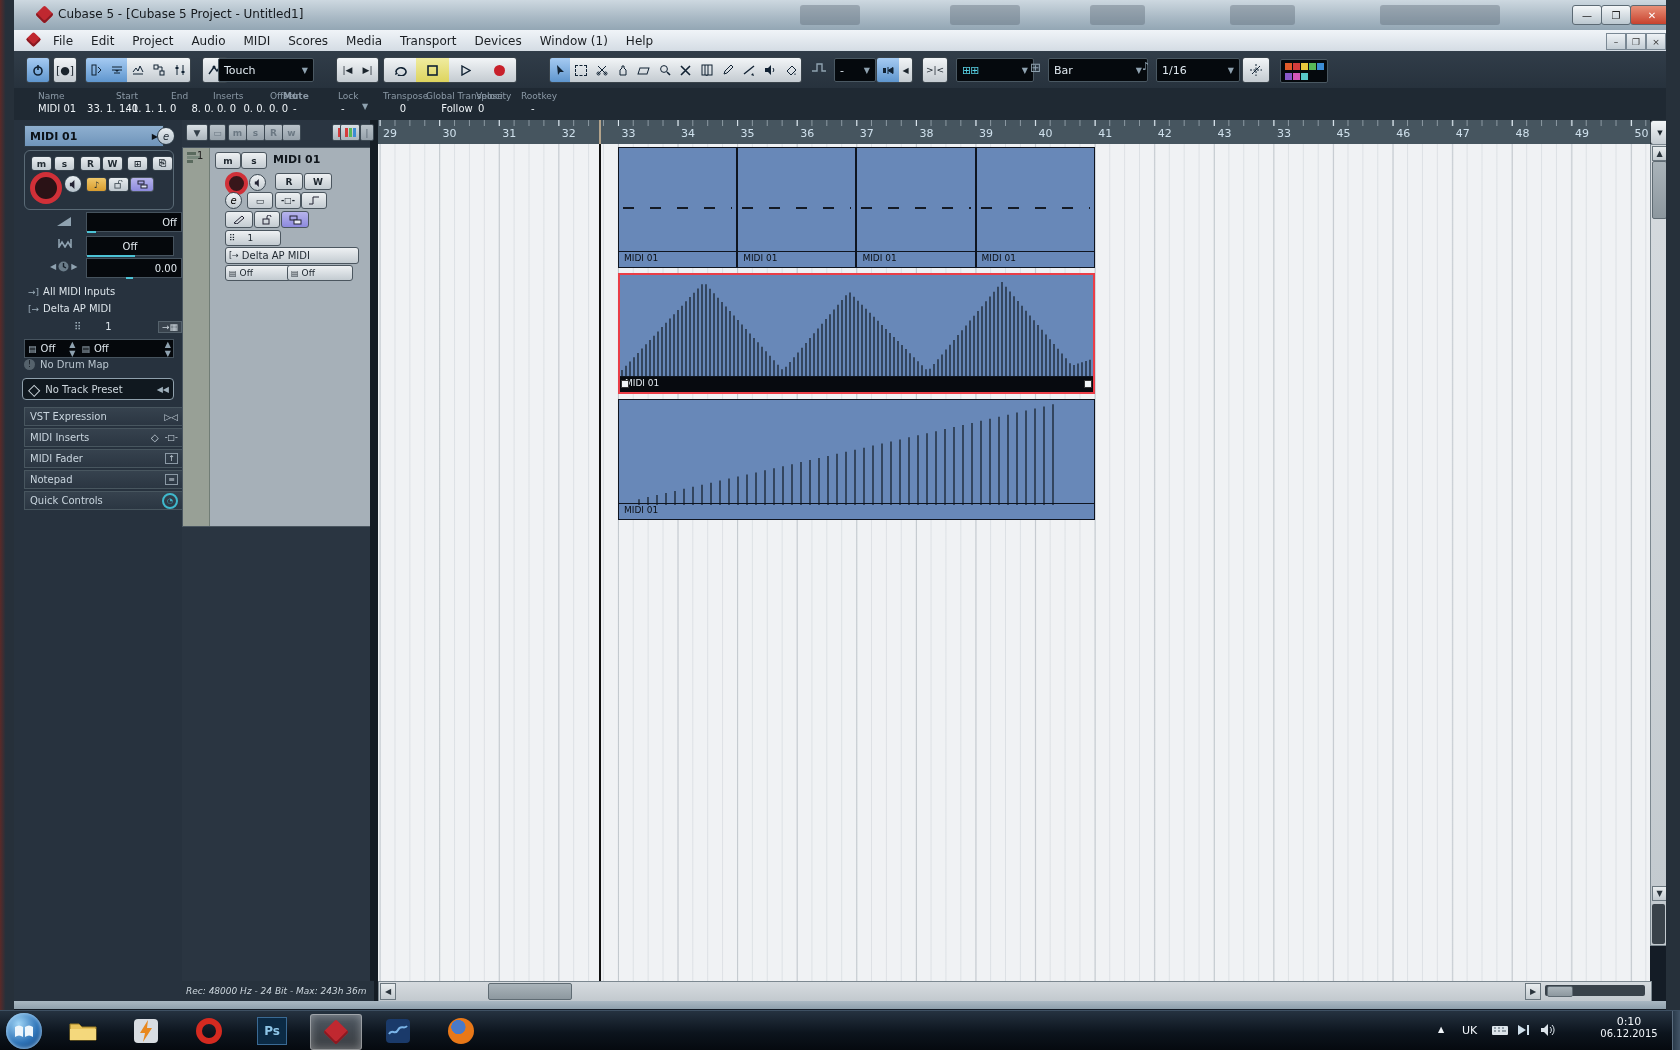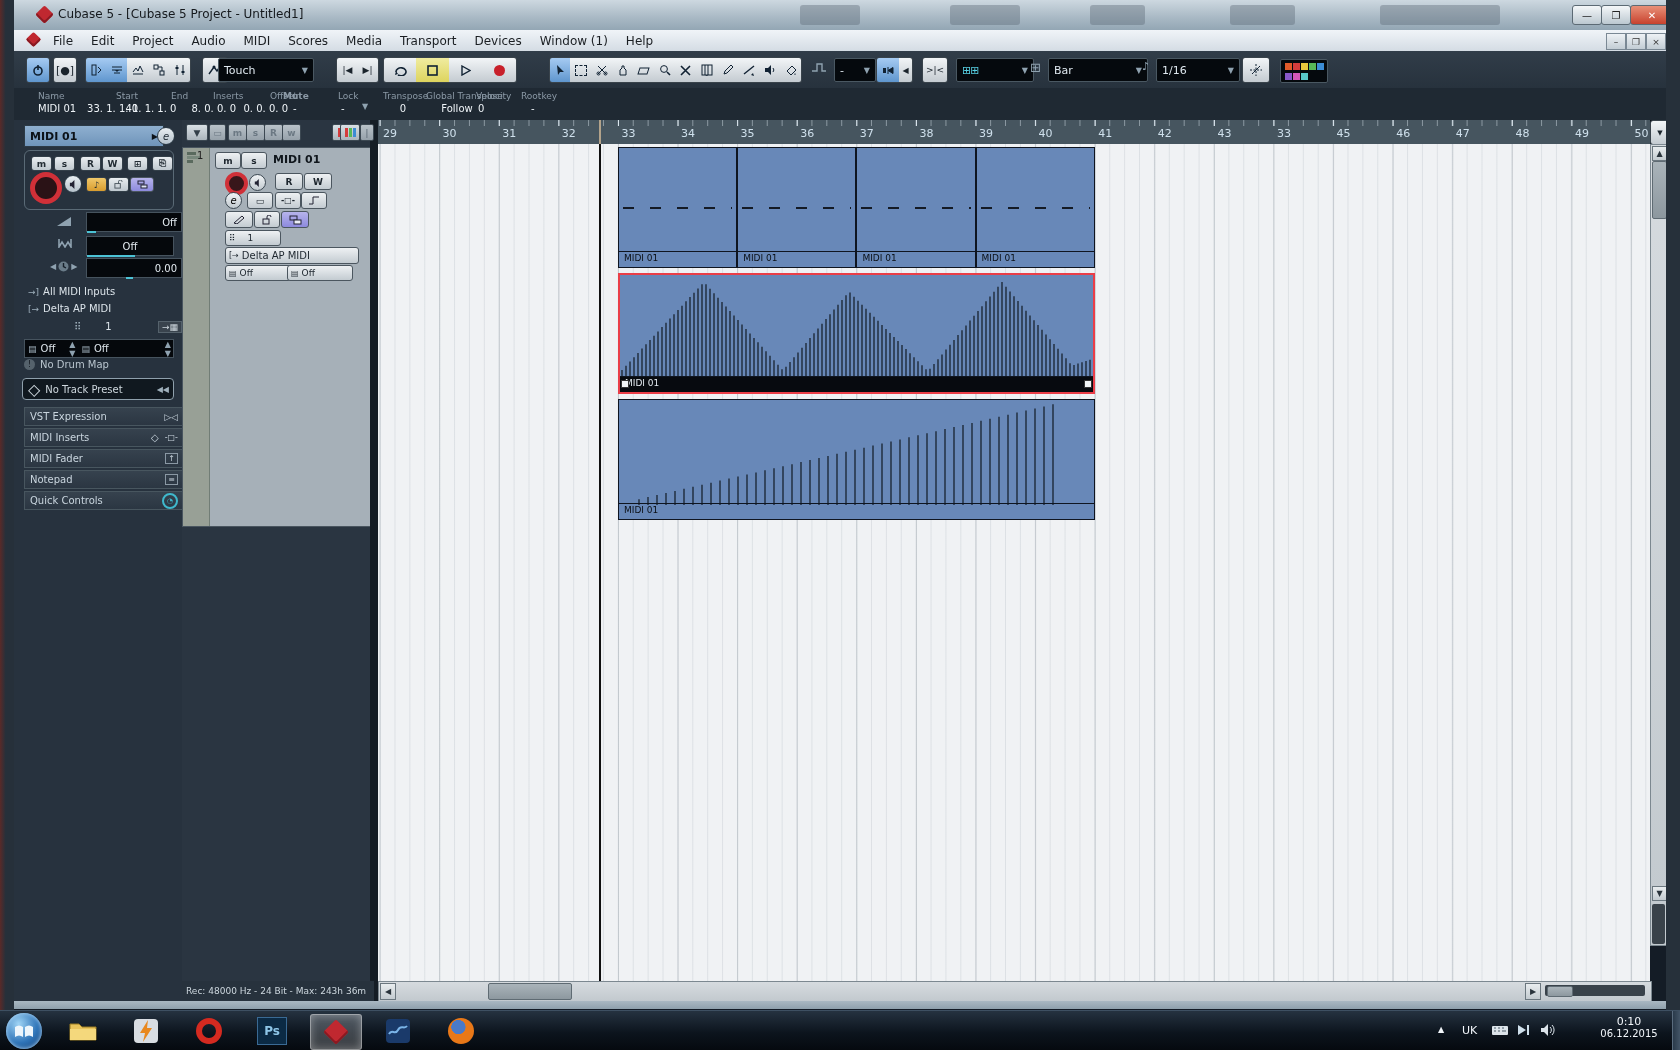--- a/index.html
+++ b/index.html
@@ -58,21 +58,21 @@
   #grid{left:378px;top:144px;width:1272px;height:837px;background-color:#f0f2f4;overflow:hidden;
      background-image:linear-gradient(90deg,rgba(165,173,180,.5) 1px,transparent 1px),linear-gradient(90deg,rgba(205,211,216,.55) 1px,transparent 1px);
      background-size:59.6px 100%,14.9px 100%;background-position:1.6px 0,1.6px 0;}
   .part{position:absolute;background:#6888b8;border:1px solid #0f1520;box-sizing:border-box;}
   .part.selected{border:2px solid #ea3e48;}
   .plabel{position:absolute;left:0;right:0;bottom:0;height:14px;border-top:1px solid #0f1520;font-size:9px;color:#0b1016;padding:1px 0 0 5px;}
   .plabel.dark{background:#070a0f;color:#e3eaf0;}
   .handle{position:absolute;width:6px;height:6px;background:#f2f5f7;border:1px solid #333;bottom:4px;}
   #cursor-grid{background:#101010;width:2px;}
   
-  #statusrow{left:182px;top:981px;width:188px;height:20px;background:#27323d;color:#cdd7de;font-size:9px;display:flex;align-items:center;padding-left:4px;white-space:nowrap;overflow:hidden;}
+  #statusrow{left:182px;top:981px;width:188px;height:20px;background:#27323d;color:#cdd7de;font-size:9px;display:flex;align-items:center;padding-left:4px;white-space:nowrap;overflow:hidden;font-style:italic;}
   .scroll{background:linear-gradient(#d6dbdf,#c2c9ce);border:1px solid #7c8890;}
   .thumb{background:linear-gradient(#aab4ba,#8d989f);border:1px solid #5f6b73;border-radius:2px;}
   .sarrow{background:linear-gradient(#e9edef,#c3cbd0);border:1px solid #6b7press;border:1px solid #6b777f;color:#2a343c;font-size:8px;display:flex;align-items:center;justify-content:center;}
   
   #taskbar{left:0;top:1010px;width:1680px;height:40px;background:linear-gradient(#253240,#0c141d 55%,#05090e);border-top:1px solid #3e5062;padding-left:44px;}
   .orb{left:6px;top:2px;width:36px;height:36px;border-radius:50%;background:radial-gradient(circle at 35% 30%,#9fd4f5,#2f74b8 55%,#123a6e);box-shadow:inset 0 0 4px #bfe4ff;}
   .tk-icon{position:absolute;top:3px;width:50px;height:34px;border-radius:3px;display:flex;align-items:center;justify-content:center;}
   .tk-icon.active{background:rgba(255,255,255,.22);border:1px solid rgba(255,255,255,.45);box-shadow:inset 0 0 8px rgba(255,255,255,.35);}
   .tray-txt{color:#f2f6fa;font-size:11px;}
   

